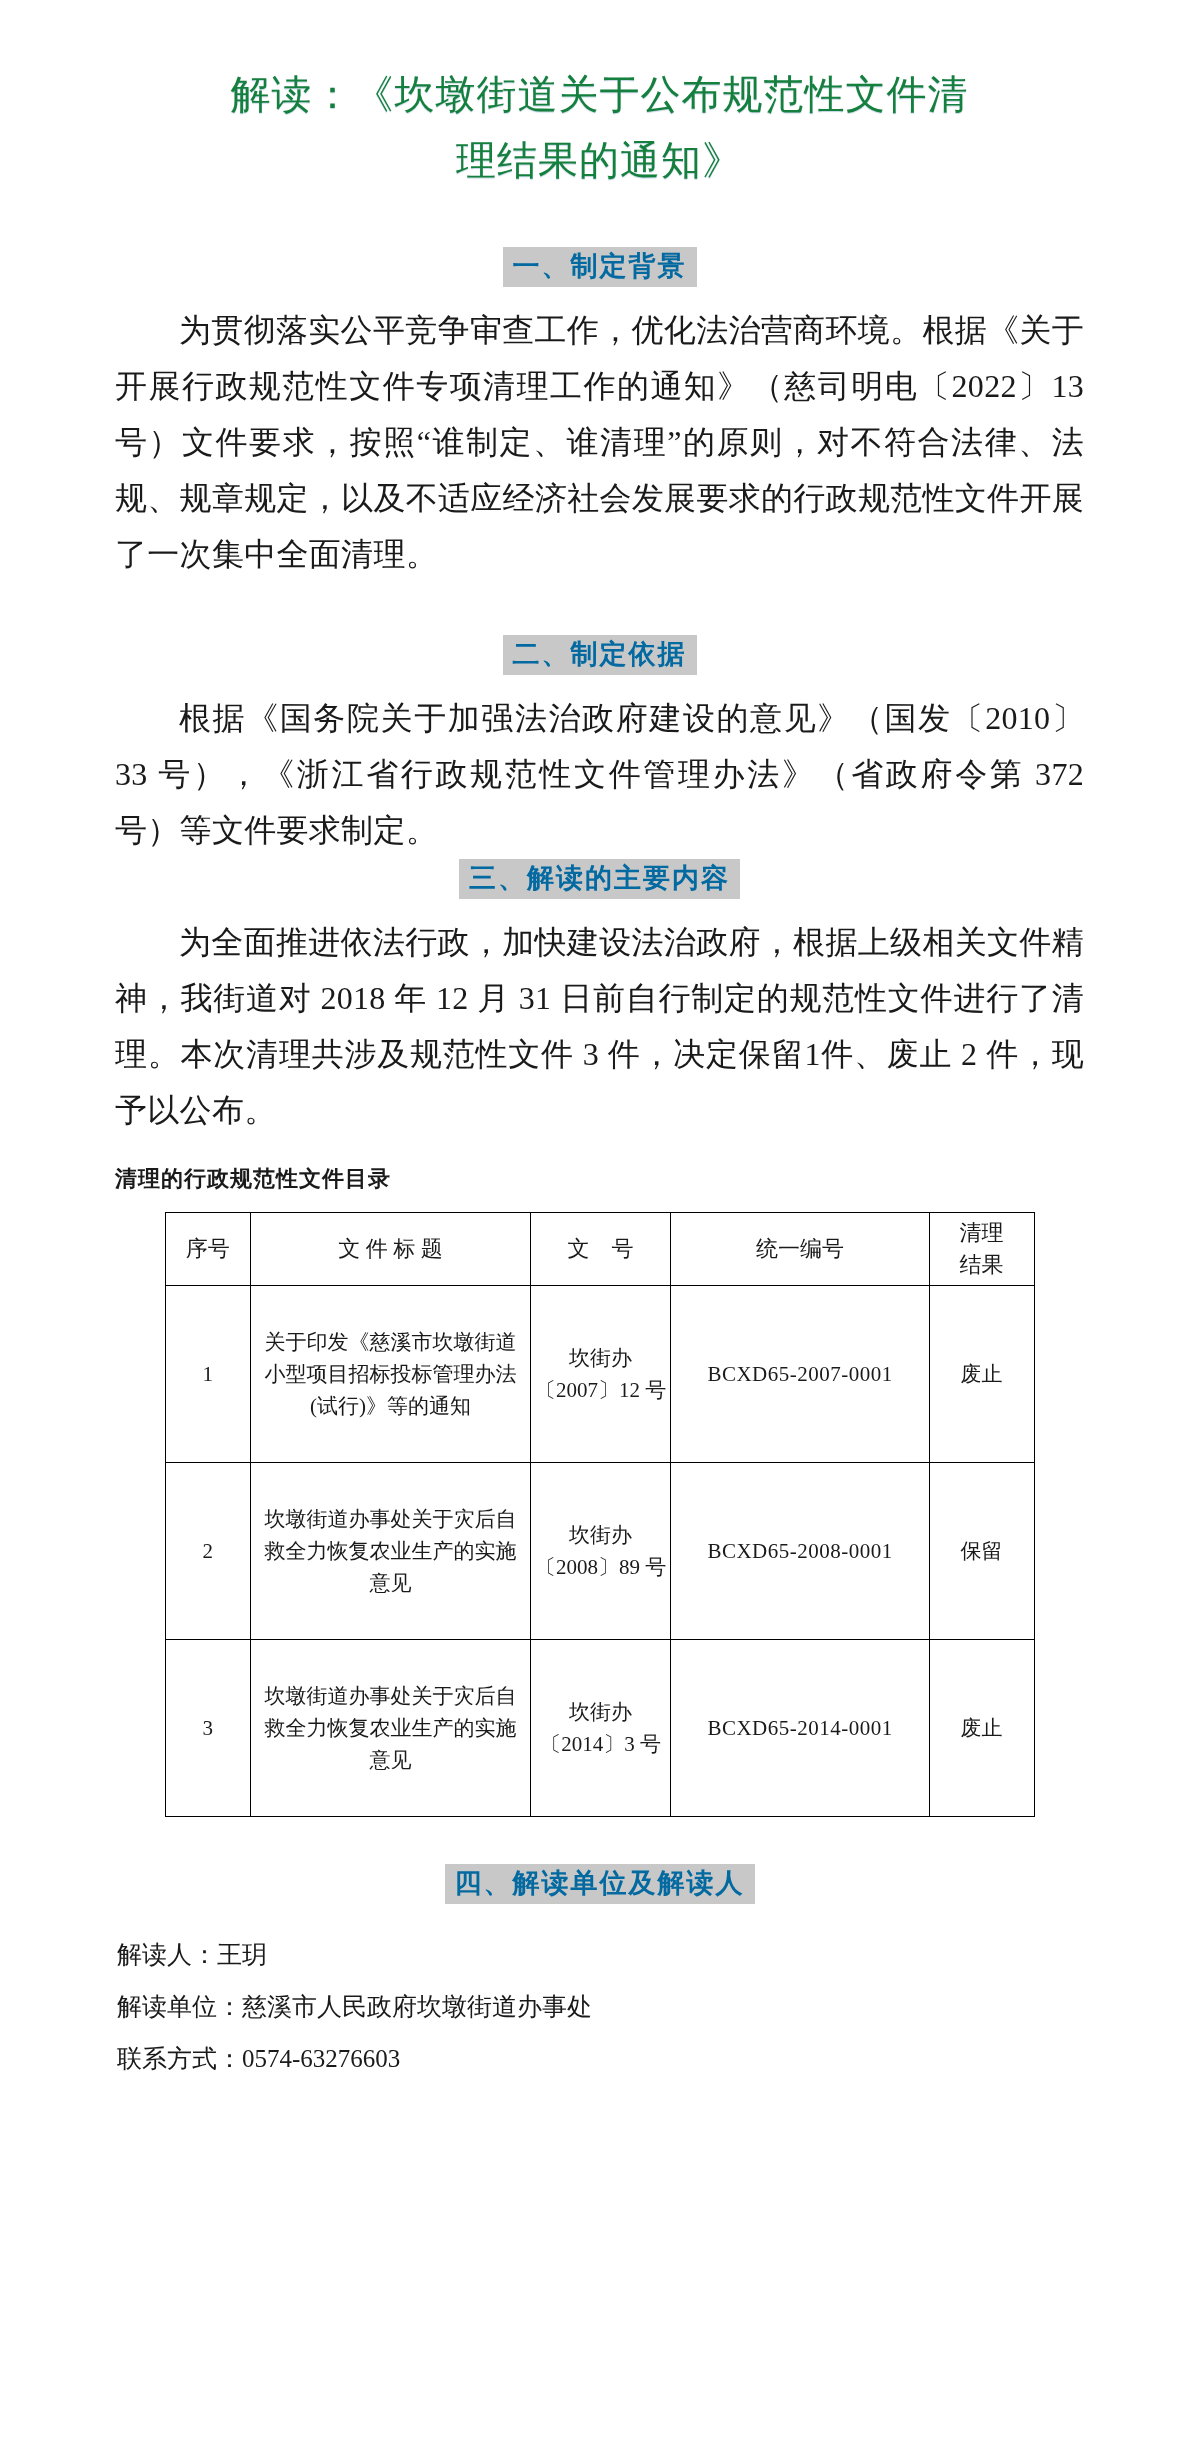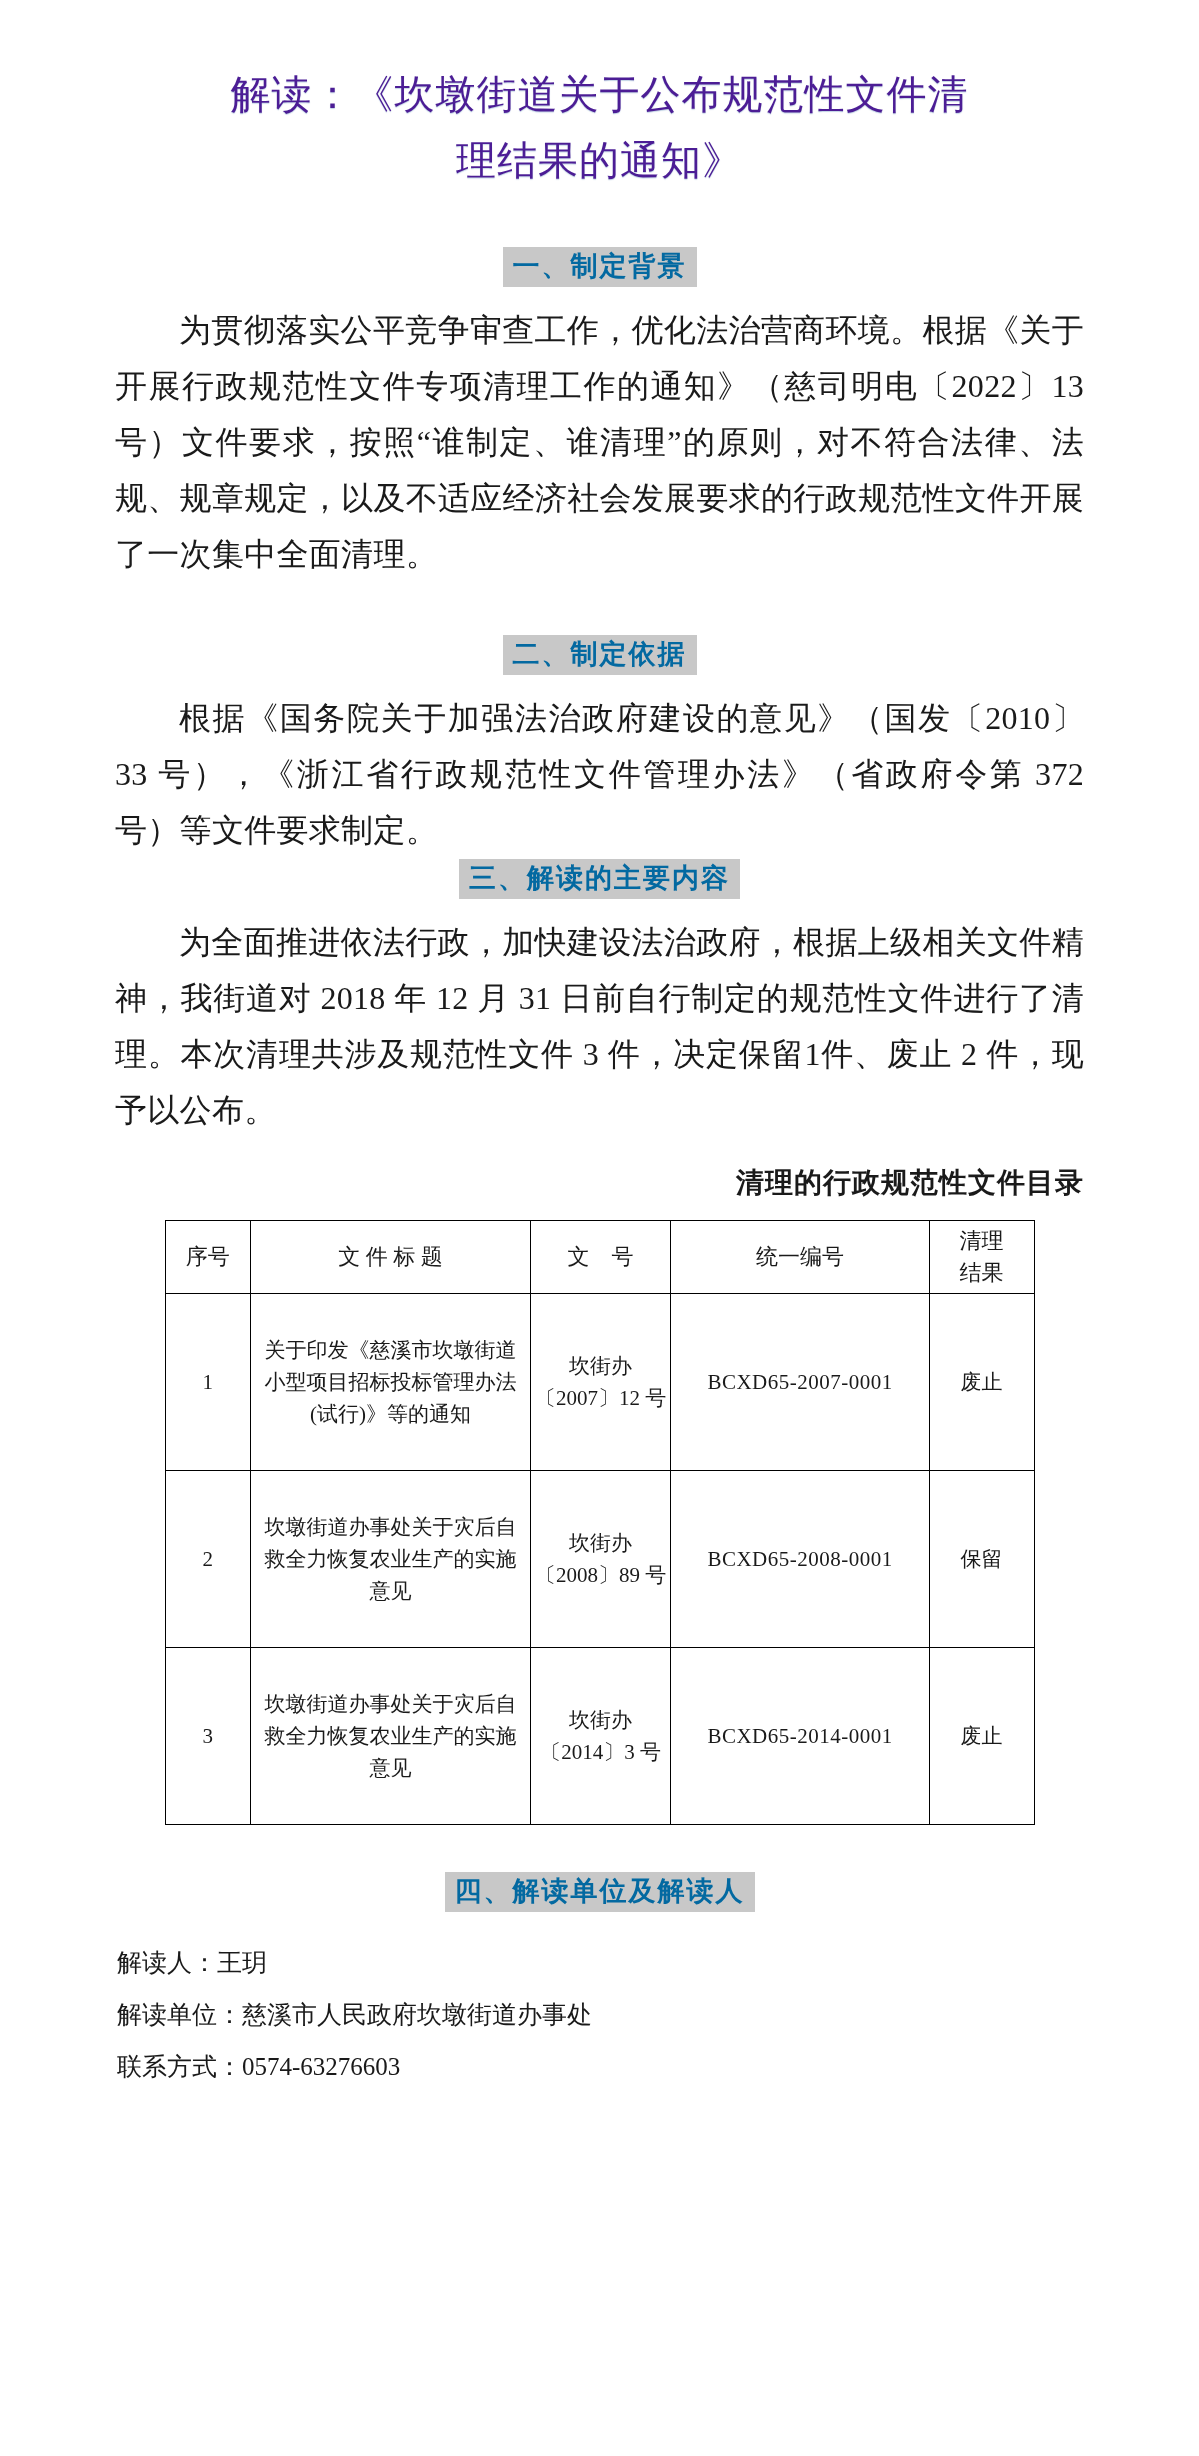--- a/index.html
+++ b/index.html
@@ -21,21 +21,21 @@
     background: #fff;
     box-sizing: border-box;
     padding: 0 115px;
   }
 
   
   .doc-title {
     margin: 0;
     padding-top: 62px;
     text-align: center;
-    color: #4c1d95;
+    color: #15803d;
     font-size: 40px;
     font-weight: 400;
     line-height: 66px;
     letter-spacing: 1px;
     text-shadow: 0 1px 1px rgba(120,160,195,0.45);
     font-family: "Liberation Serif", "DejaVu Serif", serif;
   }
   .doc-title .tline { display: block; }
 
   
@@ -63,22 +63,22 @@
     line-height: 56px;
     text-align: justify;
     text-justify: inter-ideograph;
     text-indent: 2em;
     margin: 16px 0 0 0;
     letter-spacing: 0.3px;
   }
 
   
   .table-caption {
-    text-align: right;
-    font-size: 28px;
+    text-align: left;
+    font-size: 22px;
     font-weight: bold;
     margin-top: 26px;
     letter-spacing: 1px;
   }
   table.doc-table {
     border-collapse: collapse;
     width: 870px;
     margin: 18px auto 0 auto;
     table-layout: fixed;
   }

